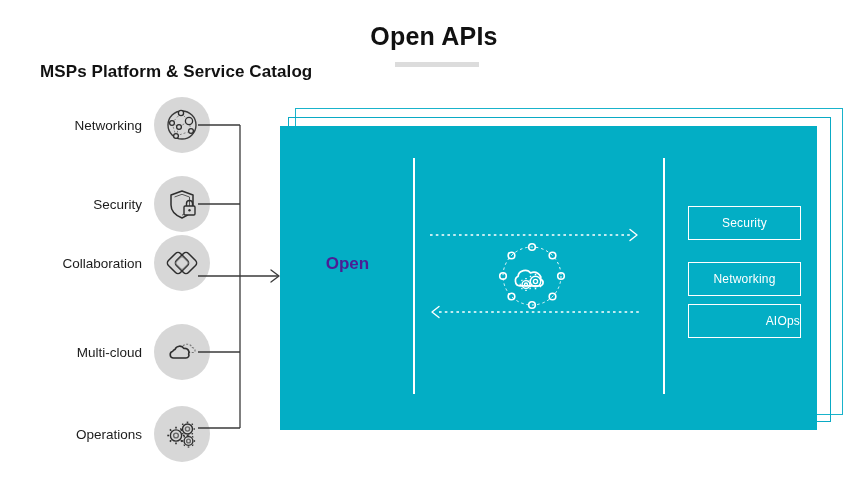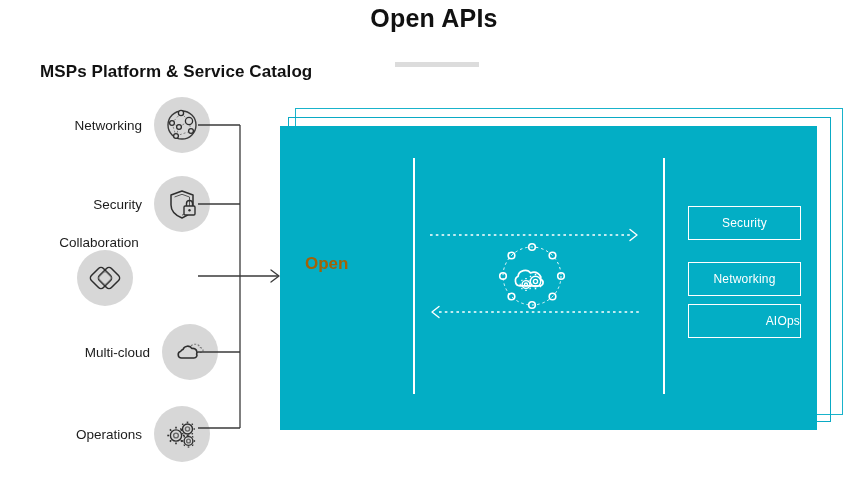--- a/index.html
+++ b/index.html
@@ -17,21 +17,21 @@
   .stage {
     position: relative;
     width: 868px;
     height: 488px;
   }
 
   
   .page-title {
     position: absolute;
     left: 0;
-    top: 4px;
+    top: 22px;
     width: 868px;
     text-align: center;
     font-size: 25px;
     font-weight: bold;
     color: #111111;
     letter-spacing: 0.2px;
   }
   .title-rule {
     position: absolute;
     left: 395px;
@@ -128,22 +128,22 @@
     background: #ffffff;
   }
   .divider-left  { left: 413px; }
   .divider-right { left: 663px; }
 
   .openapis-label {
     position: absolute;
     left: 305px;
     top: 253px;
     width: 85px;
-    text-align: left;
-    color: #a16207;
+    text-align: center;
+    color: #4c1d95;
     font-size: 17px;
     font-weight: bold;
     line-height: 21px;
   }
 
   
   .flow-arrow {
     position: absolute;
     height: 14px;
   }
@@ -216,32 +216,32 @@
       <svg width="36" height="36" viewBox="0 0 36 36">
         <path d="M7 9 L18 5 L29 9 L29 19 C29 26 23 30 18 32 C13 30 7 26 7 19 Z" fill="none" stroke="#2e2e2e" stroke-width="1.5" stroke-linejoin="round"></path>
         <path d="M10.5 11 L18 8.3 L25.5 11 L25.5 19 C25.5 24.5 21.5 27.6 18 29.2" fill="none" stroke="#555" stroke-width="1" stroke-linejoin="round"></path>
         <rect x="20" y="20" width="11" height="9" rx="1.2" fill="#d7d7d7" stroke="#2e2e2e" stroke-width="1.4"></rect>
         <path d="M22.5 20 L22.5 17.5 A3 3 0 0 1 28.5 17.5 L28.5 20" fill="none" stroke="#2e2e2e" stroke-width="1.4"></path>
         <circle cx="25.5" cy="24.3" r="1.2" fill="#2e2e2e"></circle>
       </svg>
     </span>
   </div>
 
-  <div class="catalog-item" style="top:248px;flex-direction:column;">
+  <div class="catalog-item" style="top:234px;">
     <span class="catalog-label">Collaboration</span>
     <span class="catalog-circle">
       <svg width="36" height="36" viewBox="0 0 36 36">
         <rect x="5.5" y="9.5" width="17" height="17" rx="3.5" transform="rotate(45 14 18)" fill="none" stroke="#2e2e2e" stroke-width="1.5"></rect>
         <rect x="13.5" y="9.5" width="17" height="17" rx="3.5" transform="rotate(45 22 18)" fill="none" stroke="#2e2e2e" stroke-width="1.5"></rect>
         <rect x="13" y="13" width="10" height="10" rx="2" transform="rotate(45 18 18)" fill="none" stroke="#777" stroke-width="1"></rect>
       </svg>
     </span>
   </div>
 
-  <div class="catalog-item" style="top:323px;padding-left:8px;">
+  <div class="catalog-item" style="top:323px;">
     <span class="catalog-label">Multi-cloud</span>
     <span class="catalog-circle">
       <svg width="36" height="36" viewBox="0 0 36 36">
         <path d="M19 12 C22 9 27 10 28 13.5 C31 13.8 32 17 30 18.5 L19.5 18.5 C17 18 17 13 19 12 Z" fill="none" stroke="#777" stroke-width="1.1" stroke-dasharray="2 1.6"></path>
         <path d="M11 15.5 C12.2 11.5 18 11 19.8 14.5 C23.5 13.8 26 17 24.6 20 C25.6 21.6 24.3 24 22 24 L9.5 24 C5.5 24 5 18.2 8.8 17.2 C9.2 16.4 10 15.8 11 15.5 Z" fill="#d7d7d7" stroke="#2e2e2e" stroke-width="1.6" stroke-linejoin="round"></path>
       </svg>
     </span>
   </div>
 
   <div class="catalog-item" style="top:405px;">

